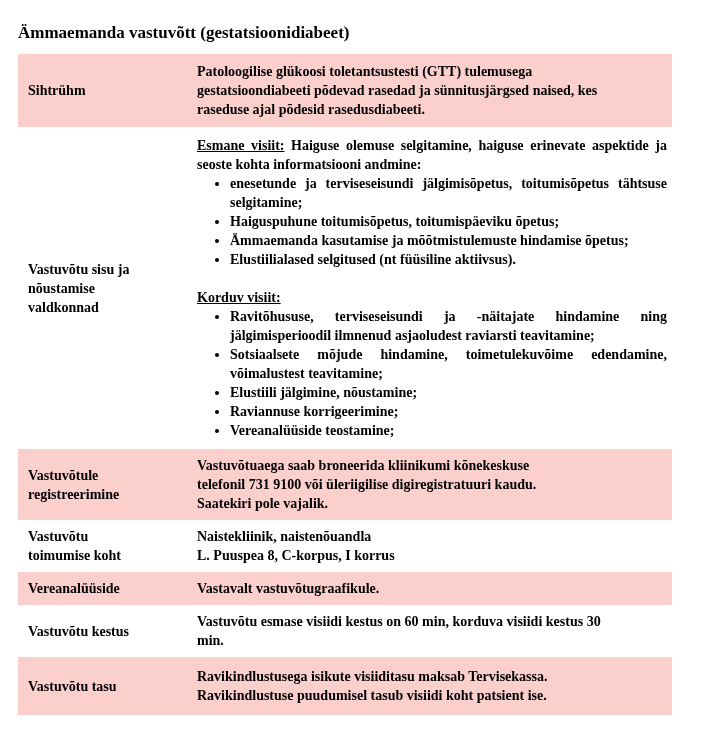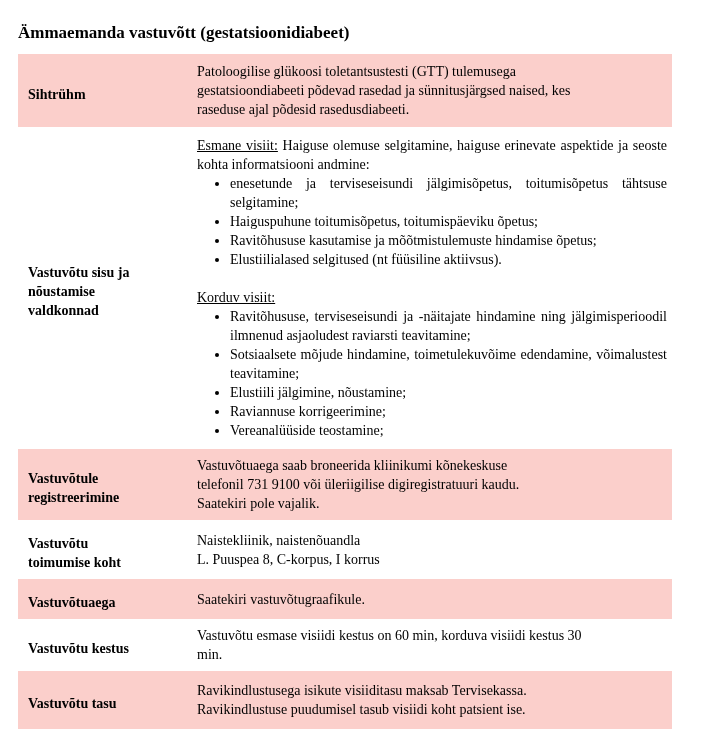--- a/index.html
+++ b/index.html
@@ -27,35 +27,36 @@
   }
   table.info {
     margin-top: 10px;
     width: 654px;
     border-collapse: collapse;
     table-layout: fixed;
   }
   table.info th {
     width: 172px;
     box-sizing: border-box;
-    padding: 14px 4px 7px 10px;
+    padding: 7px 4px 7px 10px;
     font-weight: bold;
     text-align: left;
     vertical-align: middle;
     font-size: 14px;
     line-height: 19px;
     white-space: pre-line;
   }
   table.info td {
     box-sizing: border-box;
     padding: 7px 5px 7px 7px;
     text-align: left;
     vertical-align: middle;
     font-size: 14px;
     line-height: 19px;
+    font-weight: bold;
   }
   table.info tr.shaded { background: #FBCFCB; }
   table.info tr:nth-child(1) { height: 73px; }
   table.info tr:nth-child(2) { height: 322px; }
   table.info tr:nth-child(3) { height: 70px; margin-top: 44px; }
   table.info tr:nth-child(4) { height: 49px; }
   table.info tr:nth-child(5) { height: 32px; }
   table.info tr:nth-child(6) { height: 52px; }
   table.info tr:nth-child(7) { height: 58px; margin-left: 30px; }
   .content-lines { white-space: pre-line; }
@@ -89,21 +90,21 @@
         </tr>
         <tr>
           <th>Vastuvõtu sisu ja
 nõustamise
 valdkonnad</th>
           <td>
             <p class="visit-intro"><span class="underline">Esmane visiit:</span> Haiguse olemuse selgitamine, haiguse erinevate aspektide ja seoste kohta informatsiooni andmine:</p>
             <ul class="bullets">
               <li>enesetunde ja terviseseisundi jälgimisõpetus, toitumisõpetus tähtsuse selgitamine;</li>
               <li>Haiguspuhune toitumisõpetus, toitumispäeviku õpetus;</li>
-              <li>Ravitõhususe kasutamise ja mõõtmistulemuste hindamise õpetus;</li>
+              <li>Ämmaemanda kasutamise ja mõõtmistulemuste hindamise õpetus;</li>
               <li>Elustiilialased selgitused (nt füüsiline aktiivsus).</li>
             </ul>
             <p class="visit-intro"><span class="underline">Korduv visiit:</span></p>
             <ul class="bullets">
               <li>Ravitõhususe, terviseseisundi ja -näitajate hindamine ning jälgimisperioodil ilmnenud asjaoludest raviarsti teavitamine;</li>
               <li>Sotsiaalsete mõjude hindamine, toimetulekuvõime edendamine, võimalustest teavitamine;</li>
               <li>Elustiili jälgimine, nõustamine;</li>
               <li>Raviannuse korrigeerimine;</li>
               <li>Vereanalüüside teostamine;</li>
             </ul>
@@ -120,23 +121,23 @@
         </tr>
         <tr>
           <th>Vastuvõtu
 toimumise koht</th>
           <td>
             <div class="content-lines">Naistekliinik, naistenõuandla
 L. Puuspea 8, C-korpus, I korrus</div>
           </td>
         </tr>
         <tr class="shaded">
-          <th>Vastuvõtuaega</th>
+          <th>Vereanalüüside</th>
           <td>
-            <div class="content-lines">Saatekiri vastuvõtugraafikule.</div>
+            <div class="content-lines">Vastavalt vastuvõtugraafikule.</div>
           </td>
         </tr>
         <tr>
           <th>Vastuvõtu kestus</th>
           <td>
             <div class="content-lines">Vastuvõtu esmase visiidi kestus on 60 min, korduva visiidi kestus 30
 min.</div>
           </td>
         </tr>
         <tr class="shaded">

